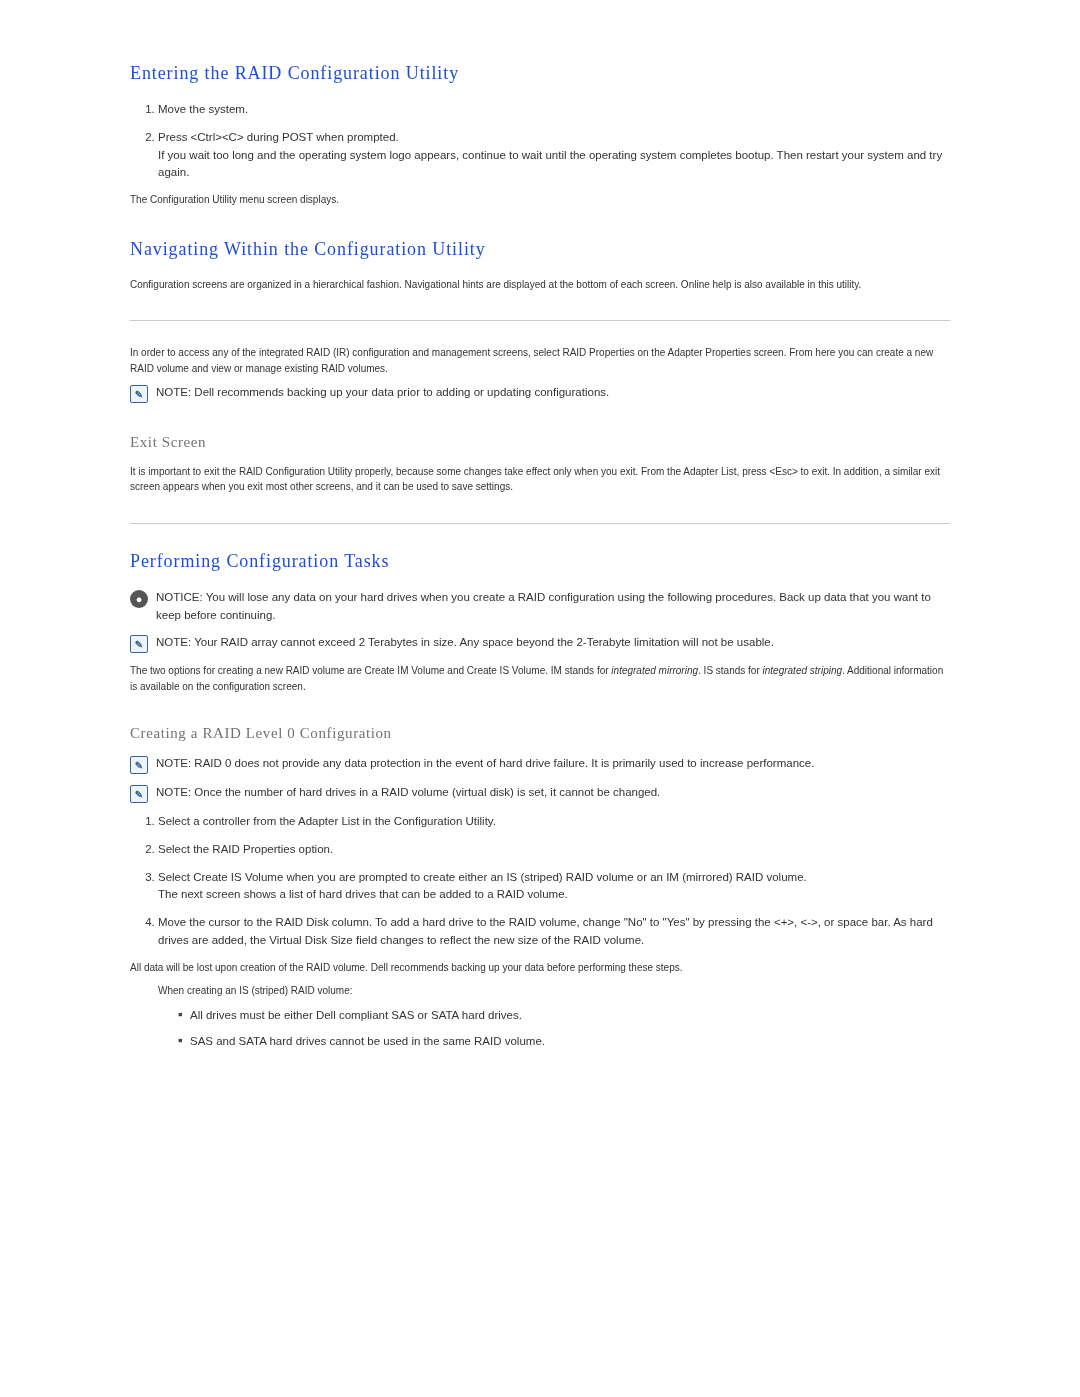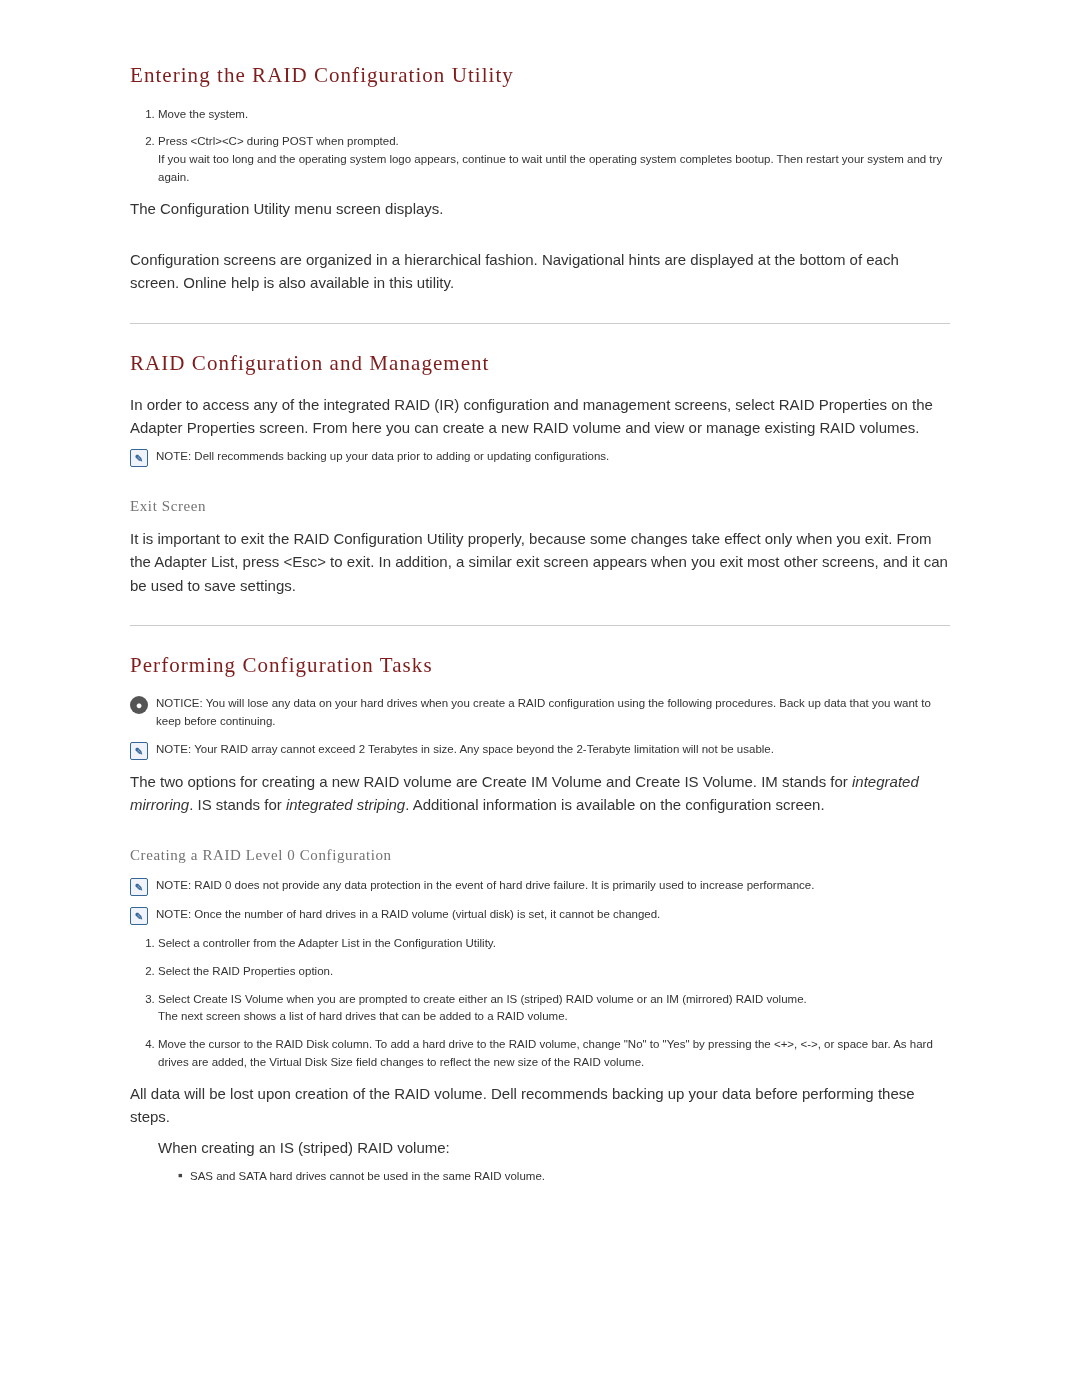--- a/index.html
+++ b/index.html
@@ -18,38 +18,38 @@
       padding: 60px 130px;
       line-height: 1.5;
     }
 
     .section {
       margin-bottom: 28px;
     }
 
     h2 {
       font-family: Georgia, 'Times New Roman', serif;
-      font-size: 21px;
+      font-size: 18px;
       font-weight: normal;
-      color: #7f1d1d;
+      color: #1d4ed8;
       letter-spacing: 0.05em;
       margin-bottom: 14px;
     }
 
     h3 {
       font-family: Georgia, 'Times New Roman', serif;
       font-size: 15px;
       font-weight: normal;
       color: #737373;
       letter-spacing: 0.04em;
       margin-bottom: 10px;
     }
 
     p {
-      font-size: 15px;
+      font-size: 10px;
       color: #333;
       margin-bottom: 8px;
       line-height: 1.55;
     }
 
     ol {
       padding-left: 28px;
       margin-bottom: 10px;
     }
 
@@ -151,27 +151,27 @@
     </li>
     <li>
       <span>Press &lt;Ctrl&gt;&lt;C&gt; during POST when prompted.</span><br>
       <span>If you wait too long and the operating system logo appears, continue to wait until the operating system completes bootup. Then restart your system and try again.</span>
     </li>
   </ol>
   <p>The Configuration Utility menu screen displays.</p>
 </div>
 
 <div class="section">
+  <h2>Navigating Within the Configuration Utility</h2>
   <p>Configuration screens are organized in a hierarchical fashion. Navigational hints are displayed at the bottom of each screen. Online help is also available in this utility.</p>
 </div>
 
 <hr class="divider">
 
 <div class="section">
-  <h2>RAID Configuration and Management</h2>
   <p>In order to access any of the integrated RAID (IR) configuration and management screens, select RAID Properties on the Adapter Properties screen. From here you can create a new RAID volume and view or manage existing RAID volumes.</p>
 
 
   <div class="note-box">
     <span class="note-icon">✎</span>
     <span class="note-text">NOTE: Dell recommends backing up your data prior to adding or updating configurations.</span>
   </div>
 </div>
 
 <div class="section">
@@ -223,15 +223,16 @@
       The next screen shows a list of hard drives that can be added to a RAID volume.
     </li>
     <li>Move the cursor to the RAID Disk column. To add a hard drive to the RAID volume, change "No" to "Yes" by pressing the &lt;+&gt;, &lt;-&gt;, or space bar. As hard drives are added, the Virtual Disk Size field changes to reflect the new size of the RAID volume.</li>
   </ol>
 
   <p>All data will be lost upon creation of the RAID volume. Dell recommends backing up your data before performing these steps.</p>
 
   <p style="margin-top:4px; padding-left:28px;">When creating an IS (striped) RAID volume:</p>
 
   <ul class="bullet-square indent-block" style="padding-left: 46px;">
+    <li>All drives must be either Dell compliant SAS or SATA hard drives.</li>
     <li>SAS and SATA hard drives cannot be used in the same RAID volume.</li>
   </ul>
 </div>
 
 </body></html>

